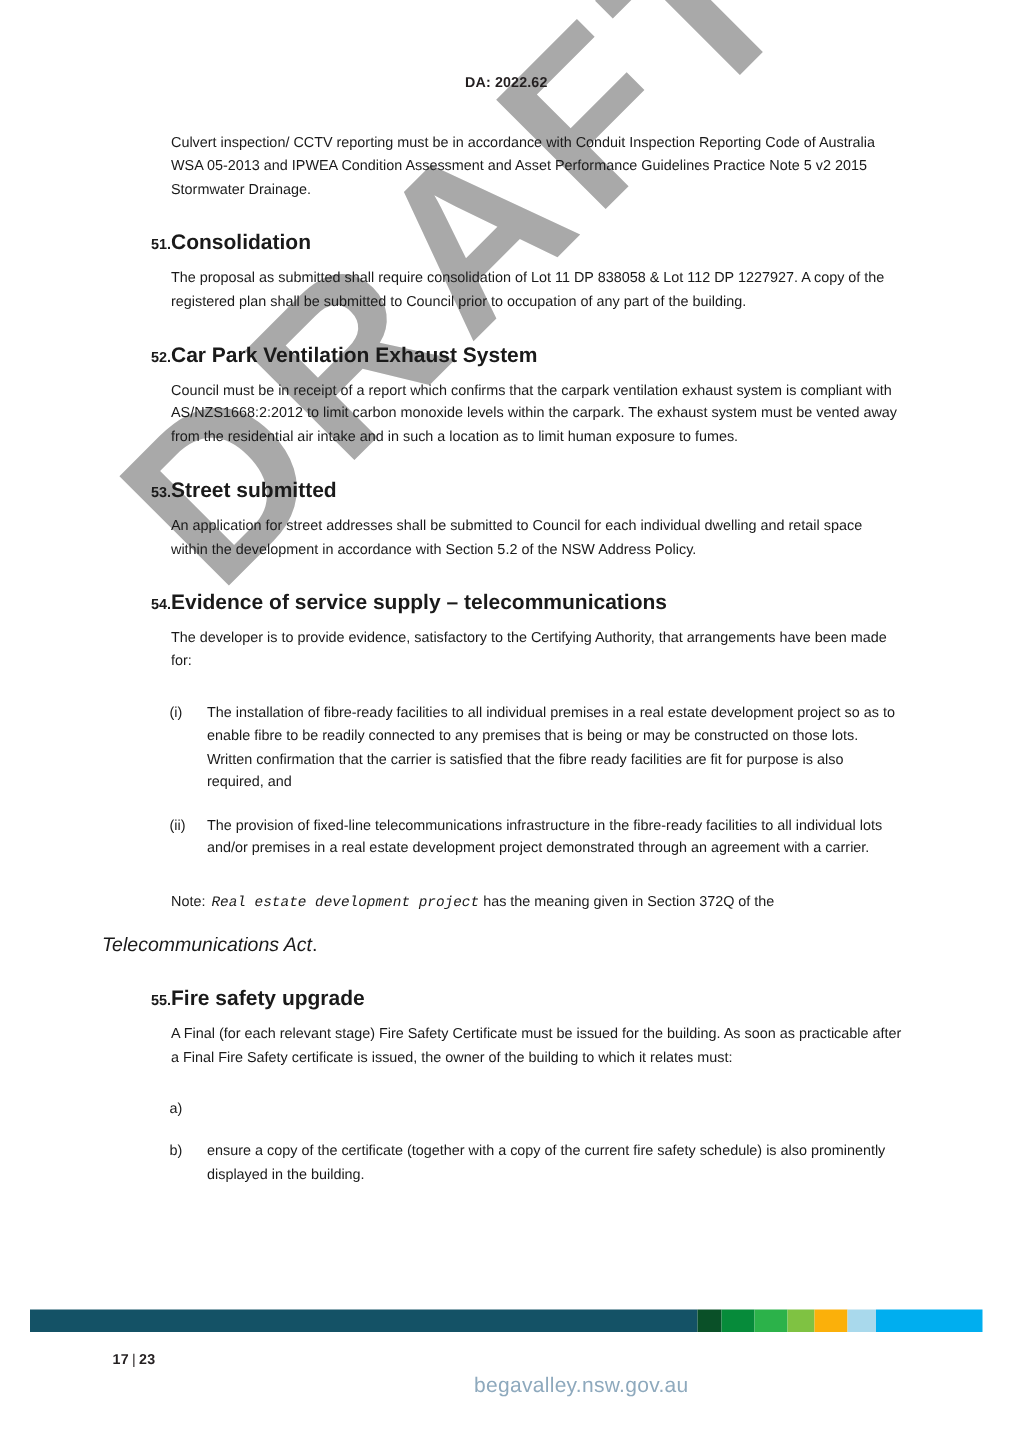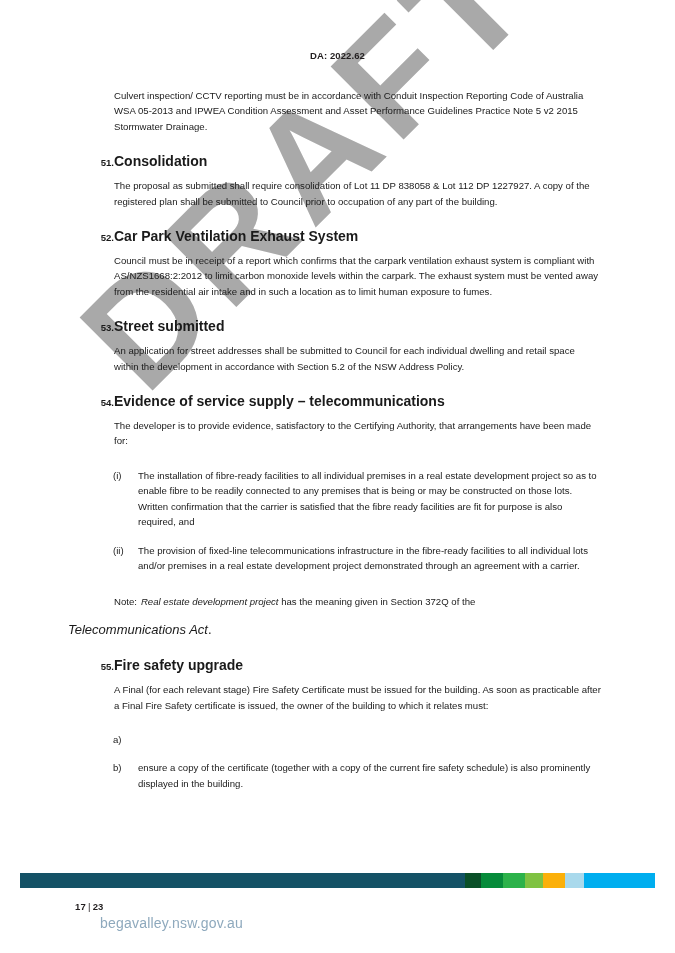--- a/index.html
+++ b/index.html
@@ -152,21 +152,21 @@
     font-size: 9.6px;
     line-height: 15.4px;
     color: #1a1a1a;
     margin-right: 4px;
   }
   .note-row .note-body {
     font-size: 9.6px;
     line-height: 15.4px;
     color: #1a1a1a;
   }
-  .note-row .note-body i { font-style: italic; }
+  .note-row .note-body i { font-style: italic; font-family: Liberation Mono, monospace; }
   .note-cont {
     padding: 0 74px 0 68px;
     font-size: 13px;
     line-height: 15.4px;
     color: #1a1a1a;
     font-style: italic;
     margin: 0 0 12px 0;
   }
   .note-cont span.roman { font-style: normal; }
 
@@ -201,21 +201,21 @@
   .page-number .sep {
     color: #231f20;
     font-weight: 400;
     margin: 0 2px;
   }
   .site-url {
     position: absolute;
     left: 0;
     top: 62px;
     width: 675px;
-    text-align: left;
+    text-align: center;
     font-size: 14px;
     color: #8ea9bd;
     letter-spacing: 0.2px;
     padding-left: 100px;
     box-sizing: border-box;
   }
 </style>
 </head>
 <body>
 

